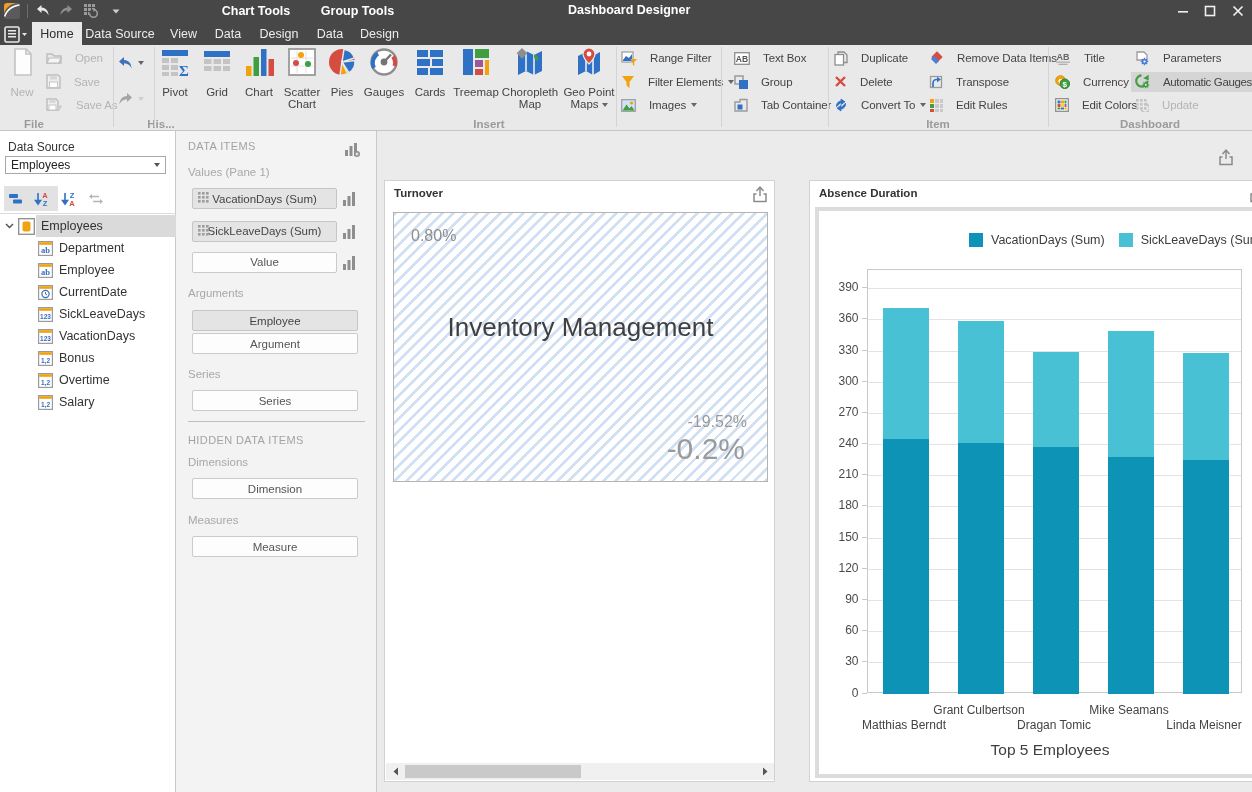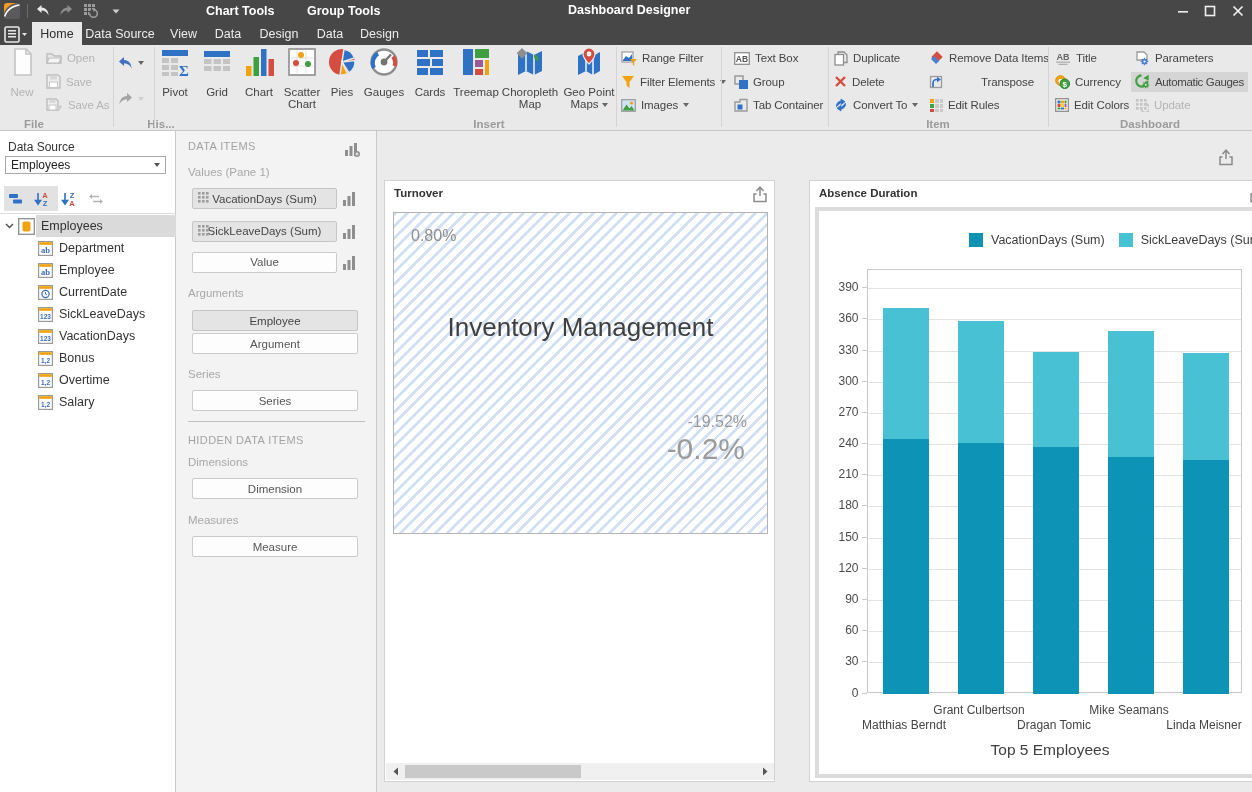--- a/index.html
+++ b/index.html
@@ -5,42 +5,42 @@
   html,body{margin:0;padding:0;background:#555;}
   #app{position:relative;width:1252px;height:792px;overflow:hidden;
        font-family:"Liberation Sans",sans-serif;-webkit-font-smoothing:antialiased;
        background:#ebebeb;}
   #app *{box-sizing:border-box;}
   .abs{position:absolute;}
 
   
   .titlebar{position:absolute;left:0;top:0;width:1252px;height:22px;background:#474747;}
   .tb-sep{position:absolute;left:27px;top:4px;width:1px;height:14px;background:#6d6d6d;}
-  .ctx-group{position:absolute;top:2px;height:33px;text-align:left;}
+  .ctx-group{position:absolute;top:2px;height:33px;text-align:center;}
   .ctx-label{color:#fff;font-size:12.5px;font-weight:bold;line-height:19px;white-space:nowrap;}
   .ctx-underline{position:absolute;left:0;bottom:0;width:100%;height:3px;}
   .tb-title{position:absolute;top:0;line-height:21px;color:#fff;font-size:12.5px;font-weight:bold;white-space:nowrap;}
   .winbtn{position:absolute;top:0;width:28px;height:22px;display:flex;align-items:center;justify-content:center;}
 
   
   .tabrow{position:absolute;left:0;top:22px;width:1252px;height:23px;background:#474747;display:flex;}
   .tab{height:23px;display:flex;align-items:center;justify-content:center;
        color:#ededed;font-size:12.5px;white-space:nowrap;}
   .tab.active{background:#e9e9e9;color:#2d2d2d;}
   .appbtn{position:absolute;left:4px;top:24px;width:28px;height:20px;display:flex;align-items:center;}
 
   
   .ribbon{position:absolute;left:0;top:45px;width:1252px;height:86px;background:#e9e9e9;border-bottom:1px solid #c6c6c6;}
   .rgroup-label{position:absolute;top:73px;transform:translateX(-50%);font-size:11.5px;font-weight:bold;color:#9b9b9b;white-space:nowrap;}
   .rdiv{position:absolute;top:2px;width:1px;height:80px;background:#d4d4d4;}
   .rlarge{position:absolute;top:2px;width:58px;text-align:center;transform:translateX(-50%);}
   .rlarge .ric{height:34px;display:flex;align-items:flex-start;justify-content:center;}
   .rlarge .rlabel{font-size:11.5px;color:#444;line-height:11.5px;margin-top:6px;white-space:pre-line;}
   .rsmall{position:absolute;height:20px;display:flex;align-items:center;white-space:nowrap;}
-  .rsmall .rlabel{font-size:11.5px;color:#444;margin-left:5px;letter-spacing:-0.1px;white-space:nowrap;}
+  .rsmall .rlabel{font-size:11.5px;color:#444;margin-left:13px;letter-spacing:-0.1px;white-space:nowrap;}
   .rsmall.disabled .rlabel{color:#b4b4b4;}
   .rsmall.hl{background:#d5d5d5;}
   .rsmall.hl .rlabel{letter-spacing:-0.35px;}
   .caret{display:inline-block;width:0;height:0;border-left:3.5px solid transparent;border-right:3.5px solid transparent;border-top:4px solid #666;margin-left:5px;}
   .caret.lt{border-top-color:#cfcfcf;}
 
   
   .tree-panel{position:absolute;left:0;top:131px;width:176px;height:661px;background:#fff;border-right:1px solid #c9c9c9;}
   .items-panel{position:absolute;left:176px;top:131px;width:201px;height:661px;background:#f3f3f3;border-right:1px solid #c9c9c9;}
   .canvas{position:absolute;left:377px;top:131px;width:875px;height:661px;background:#ebebeb;}
@@ -507,21 +507,21 @@
     </div>
     <div class="rsmall" style="left:929px;top:3px;">
       <span class="ic">
           <svg width="15" height="14" viewBox="0 0 15 14">
             <rect x="4" y="2" width="8" height="8" fill="#d54c41" transform="rotate(45 8 6)"></rect>
             <path d="M2 8 L7 13 L10 10 L5 5 Z" fill="#4a7fd6"></path>
           </svg>
         </span>
       <span class="rlabel">Remove Data Items</span>
     </div>
-    <div class="rsmall" style="left:929px;top:26.5px;gap:33px;">
+    <div class="rsmall" style="left:929px;top:26.5px;">
       <span class="ic">
           <svg width="14" height="14" viewBox="0 0 14 14">
             <rect x="1.5" y="1.5" width="11" height="11" fill="none" stroke="#9b9b9b" stroke-width="1.3"></rect>
             <path d="M4 12 L4 8 A3.5 3.5 0 0 1 7.5 4.5 L8.5 4.5" fill="none" stroke="#2f72c5" stroke-width="1.7"></path>
             <path d="M8 1.8 L12 4.5 L8 7.2 Z" fill="#2f72c5"></path>
           </svg>
         </span>
       <span class="rlabel">Transpose</span>
     </div>
     <div class="rsmall" style="left:929px;top:50px;">
@@ -879,21 +879,21 @@
     <div class="panel" style="left:7px;top:49px;width:391px;height:602px;">
       <div class="pcaption">Turnover</div>
       <span class="ic pexport" style="right:6px;">
           <svg width="16" height="17" viewBox="0 0 16 17">
             <path d="M8 1.5 L8 10" stroke="#8a8a8a" stroke-width="1.5"></path>
             <path d="M4.5 5 L8 1.2 L11.5 5" stroke="#8a8a8a" stroke-width="1.5" fill="none"></path>
             <path d="M4.5 8 L2 8 L2 15.5 L14 15.5 L14 8 L11.5 8" stroke="#8a8a8a" stroke-width="1.5" fill="none"></path>
           </svg>
         </span>
 
-      <div class="card selected" style="top:31px;height:322px;">
+      <div class="card selected" style="top:31px;height:270px;">
         <div class="topval">0.80%</div>
         <div class="ctitle" style="top:99px;color:#3f3f3f;">Inventory Management</div>
         <div class="dpct" style="top:200px;color:#9a9a9a;">-19.52%</div>
         <div class="dval" style="top:219px;color:#9a9a9a;">-0.2%</div>
       </div>
 
 
       <div class="hscroll" style="width:388px;">
         <div class="sarrow" style="left:4px;">
           <svg width="8" height="9" viewBox="0 0 8 9">

